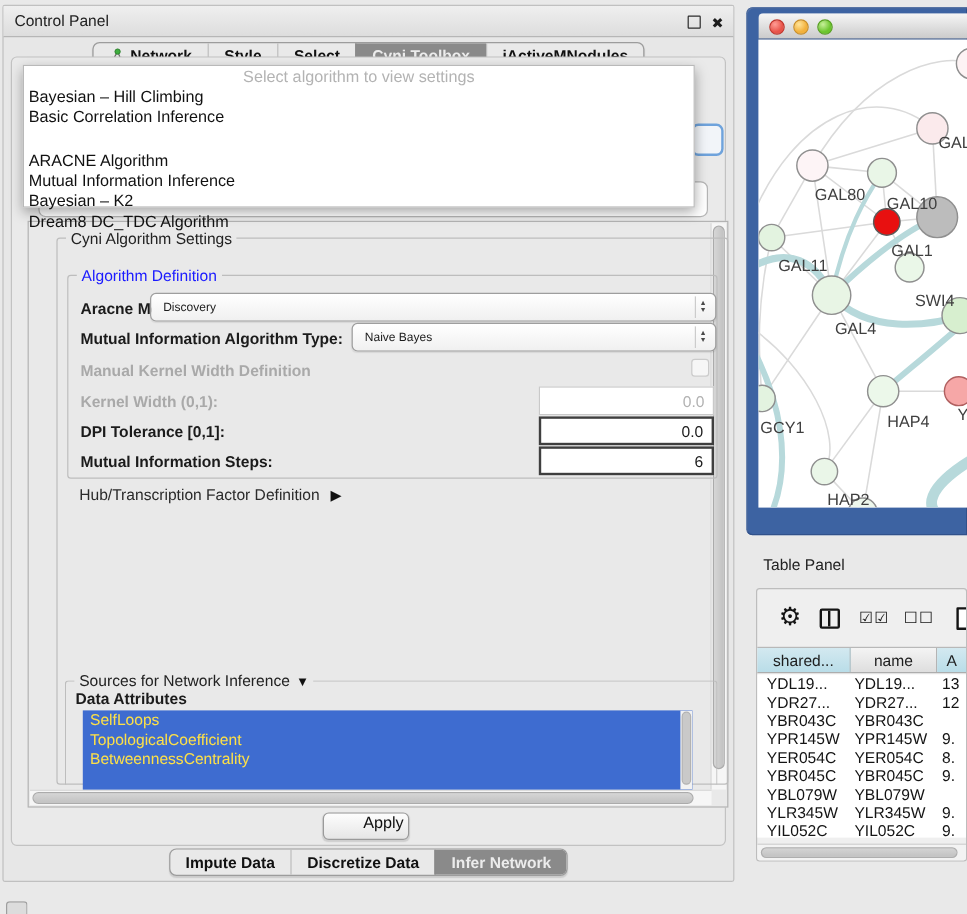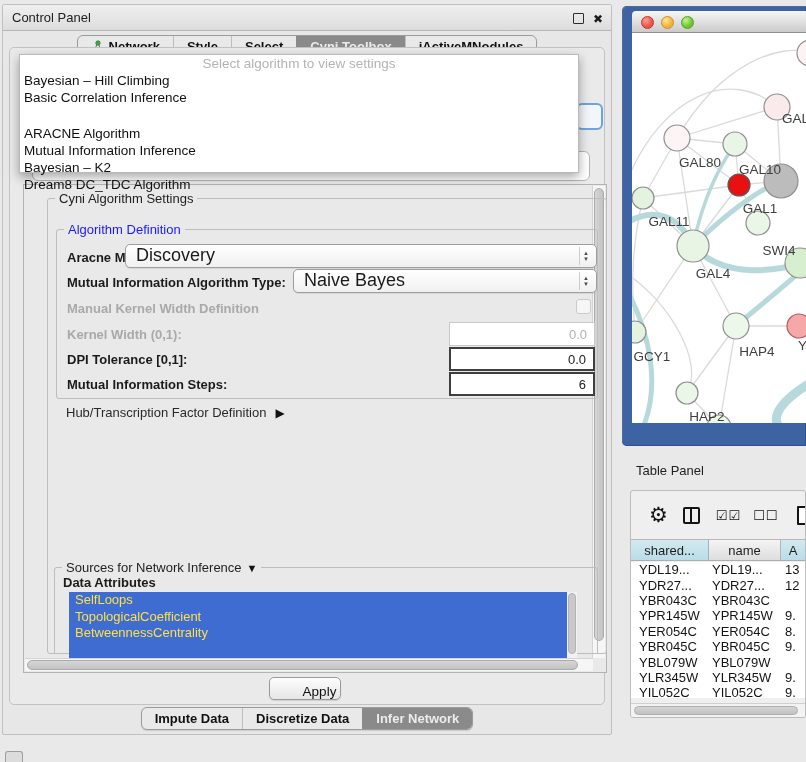--- a/index.html
+++ b/index.html
@@ -60,21 +60,21 @@
   .legend { position:absolute; top:-8px; left:7px; background:#e9e9e9; padding:0 4px;
     font-size:13px; color:#222; white-space:nowrap; display:flex; align-items:center; gap:5px; }
   .legend.blue { color:#1a1aff; }
   .legend.green { color:#2dc52d; }
 
   .lbl { position:absolute; font-size:13px; font-weight:bold; color:#1b1b1b; white-space:nowrap; }
   .lbl.disabled { color:#a9a9a9; }
   .plain { font-weight:normal; color:#2a2a2a; }
 
   .combo { position:absolute; height:24px; border:1px solid #9e9e9e; border-radius:5px;
-    background:linear-gradient(#ffffff,#f0f0f0); font-size:18px; display:flex; 
+    background:linear-gradient(#ffffff,#f0f0f0); font-size:10px; display:flex; align-items:center;
     padding-left:10px; box-shadow:0 1px 1px rgba(0,0,0,.08); }
   .stepper { position:absolute; right:4px; top:2px; bottom:2px; width:13px;
     border-left:1px solid #cccccc; display:flex; flex-direction:column; align-items:center;
     justify-content:center; color:#4a4a4a; }
   .stepper::before { content:"▲"; font-size:6px; line-height:6px; }
   .stepper::after  { content:"▼"; font-size:6px; line-height:6px; }
 
   .field { position:absolute; height:24px; background:#fff; font-size:13px;
     display:flex; align-items:center; justify-content:flex-end; padding:0 7px;
     border:1px solid #b9b9b9; }
@@ -89,21 +89,21 @@
 
   .attr-list { position:absolute; left:14px; top:24px; width:508px; height:66px;
     background:#3e6cd0; overflow:hidden; }
   .attr-item { height:16.5px; line-height:16.5px; color:#fde047; font-size:13px; padding-left:6px; }
   .attr-vscroll { position:absolute; right:0; top:0; bottom:0; width:10px; background:#f2f2f2; }
   .attr-vscroll .thumb { position:absolute; left:1px; right:1px; top:1px; height:92%;
     background:#c9c9c9; border-radius:5px; border:1px solid #b2b2b2; }
 
   .apply-btn { position:absolute; left:266px; top:672px; width:72px; height:23px;
     border:1px solid #9a9a9a; border-radius:5px; background:linear-gradient(#fdfdfd,#e6e6e6);
-    font-size:13.5px; display:flex; align-items:flex-end; justify-content:center; color:#111;
+    font-size:13.5px; display:flex; align-items:flex-start; justify-content:center; color:#111;
     box-shadow:0 1px 1px rgba(0,0,0,.12);padding-left:29px; }
 
   .cp-bottom-tabs { position:absolute; left:0; top:702px; width:100%; display:flex; justify-content:center; }
 
   
   #network-window { position:absolute; left:622px; top:6px; width:184px; height:440px;
     background:#3d63a2; border-radius:5px 0 0 5px; box-shadow:inset 1px 1px 0 rgba(255,255,255,.15), inset 0 0 0 1px #31518a; }
   .nw-titlebar { position:absolute; left:10px; top:5px; right:0; height:22px;
     background:linear-gradient(#f6f6f6,#cbcbcb); border-bottom:1px solid #8f8f8f;
     border-top-left-radius:4px; }

